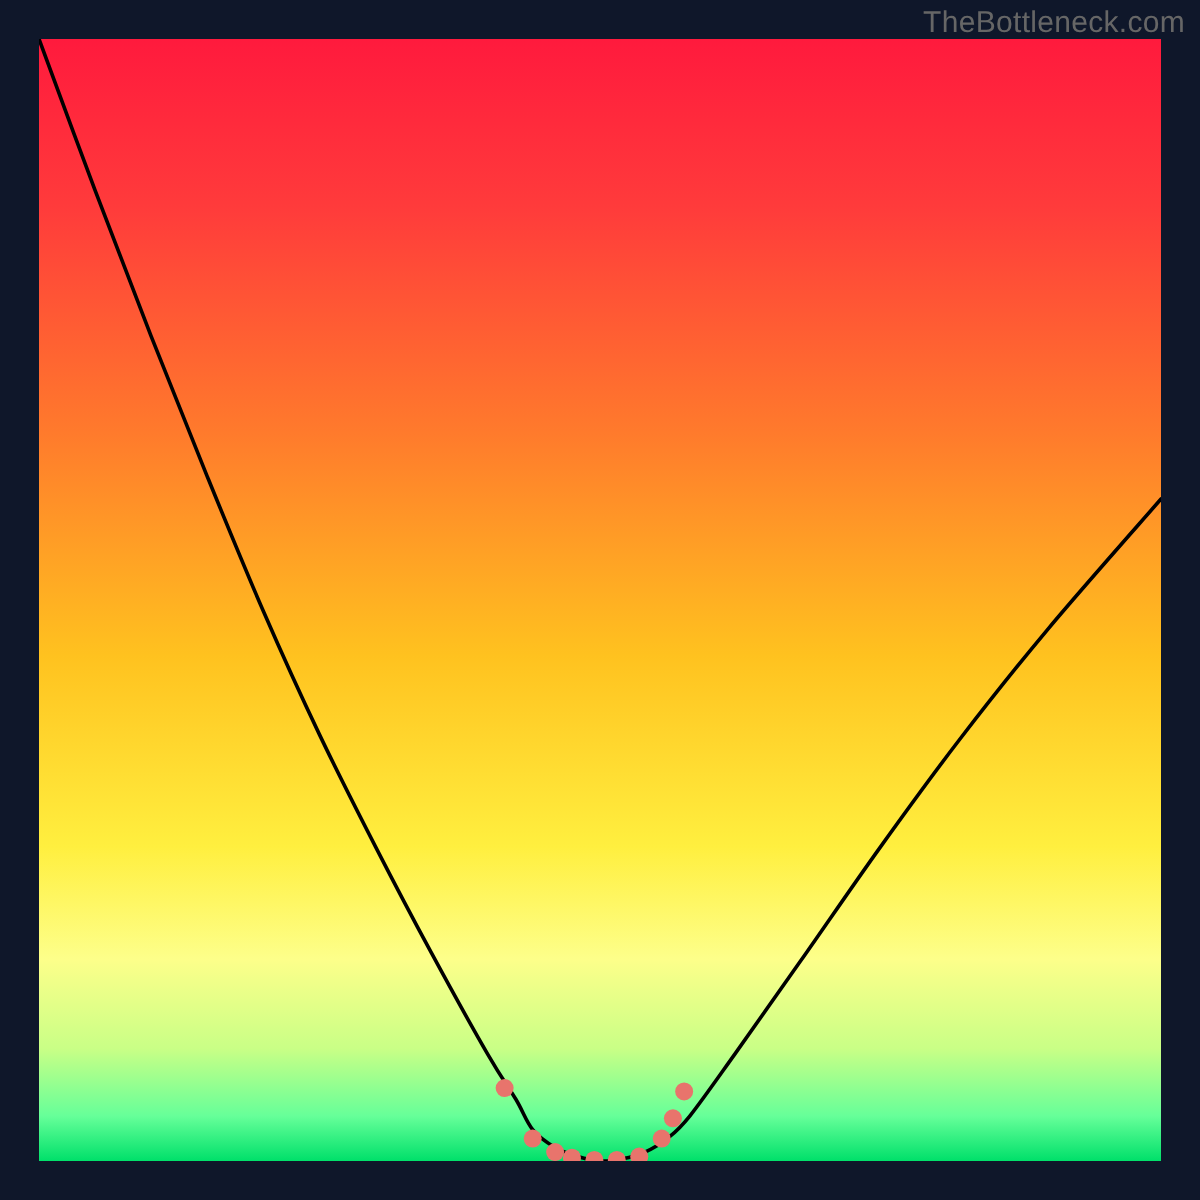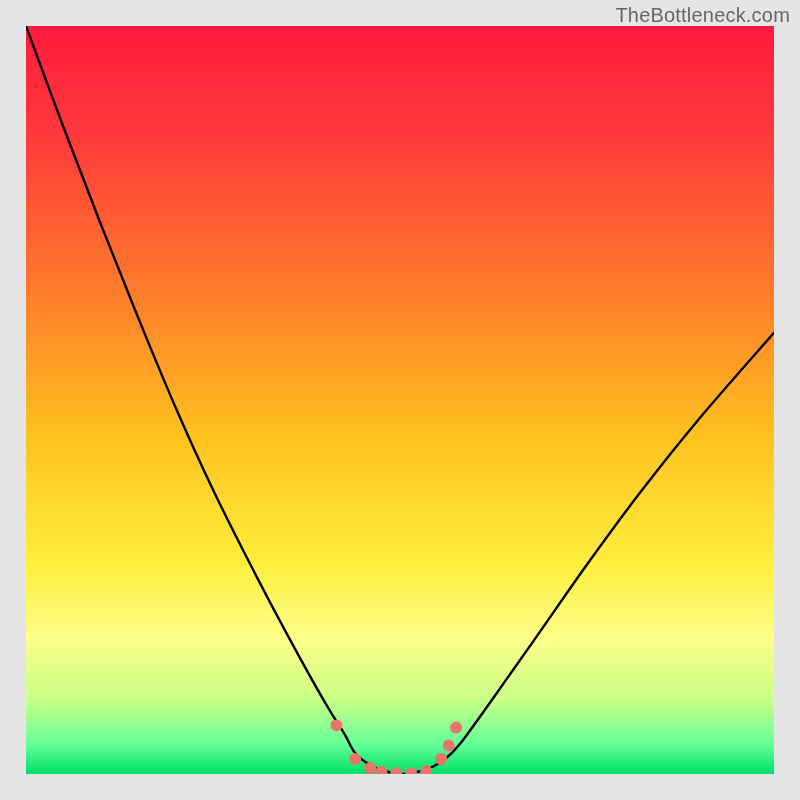--- a/index.html
+++ b/index.html
@@ -8,21 +8,21 @@
     width: 800px;
     height: 800px;
     overflow: hidden;
     background: #000;
     font-family: Arial, Helvetica, sans-serif;
   }
   .stage {
     position: relative;
     width: 800px;
     height: 800px;
-    background: #e5e5e5;
+    background: #0f172a;
   }
   .plot {
     position: absolute;
     left: 26px;
     top: 26px;
     width: 748px;
     height: 748px;
   }
   .watermark {
     position: absolute;

